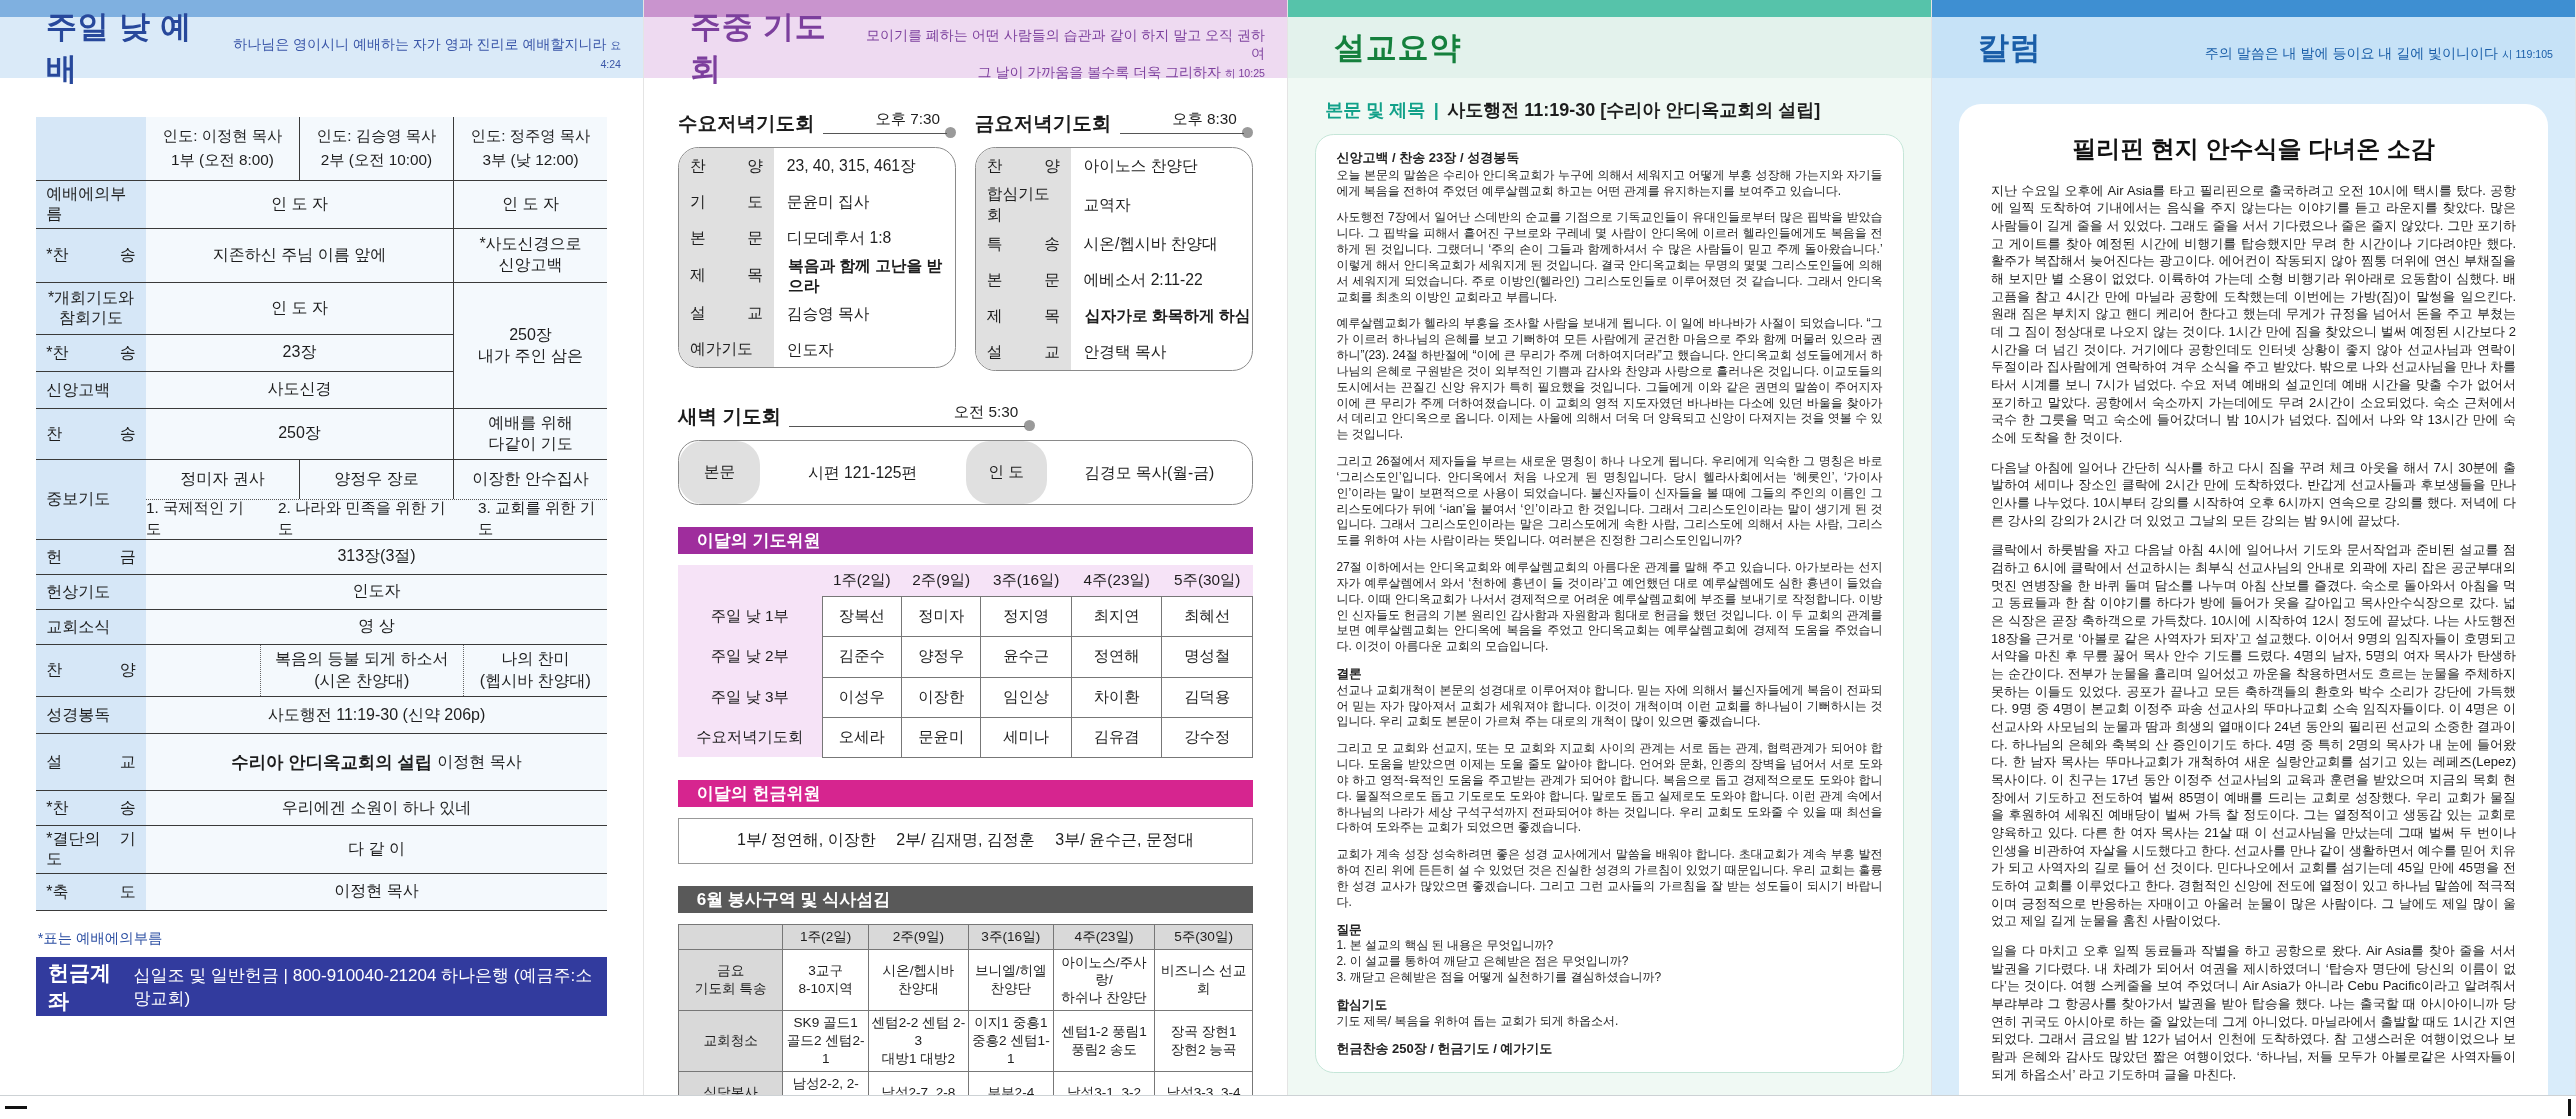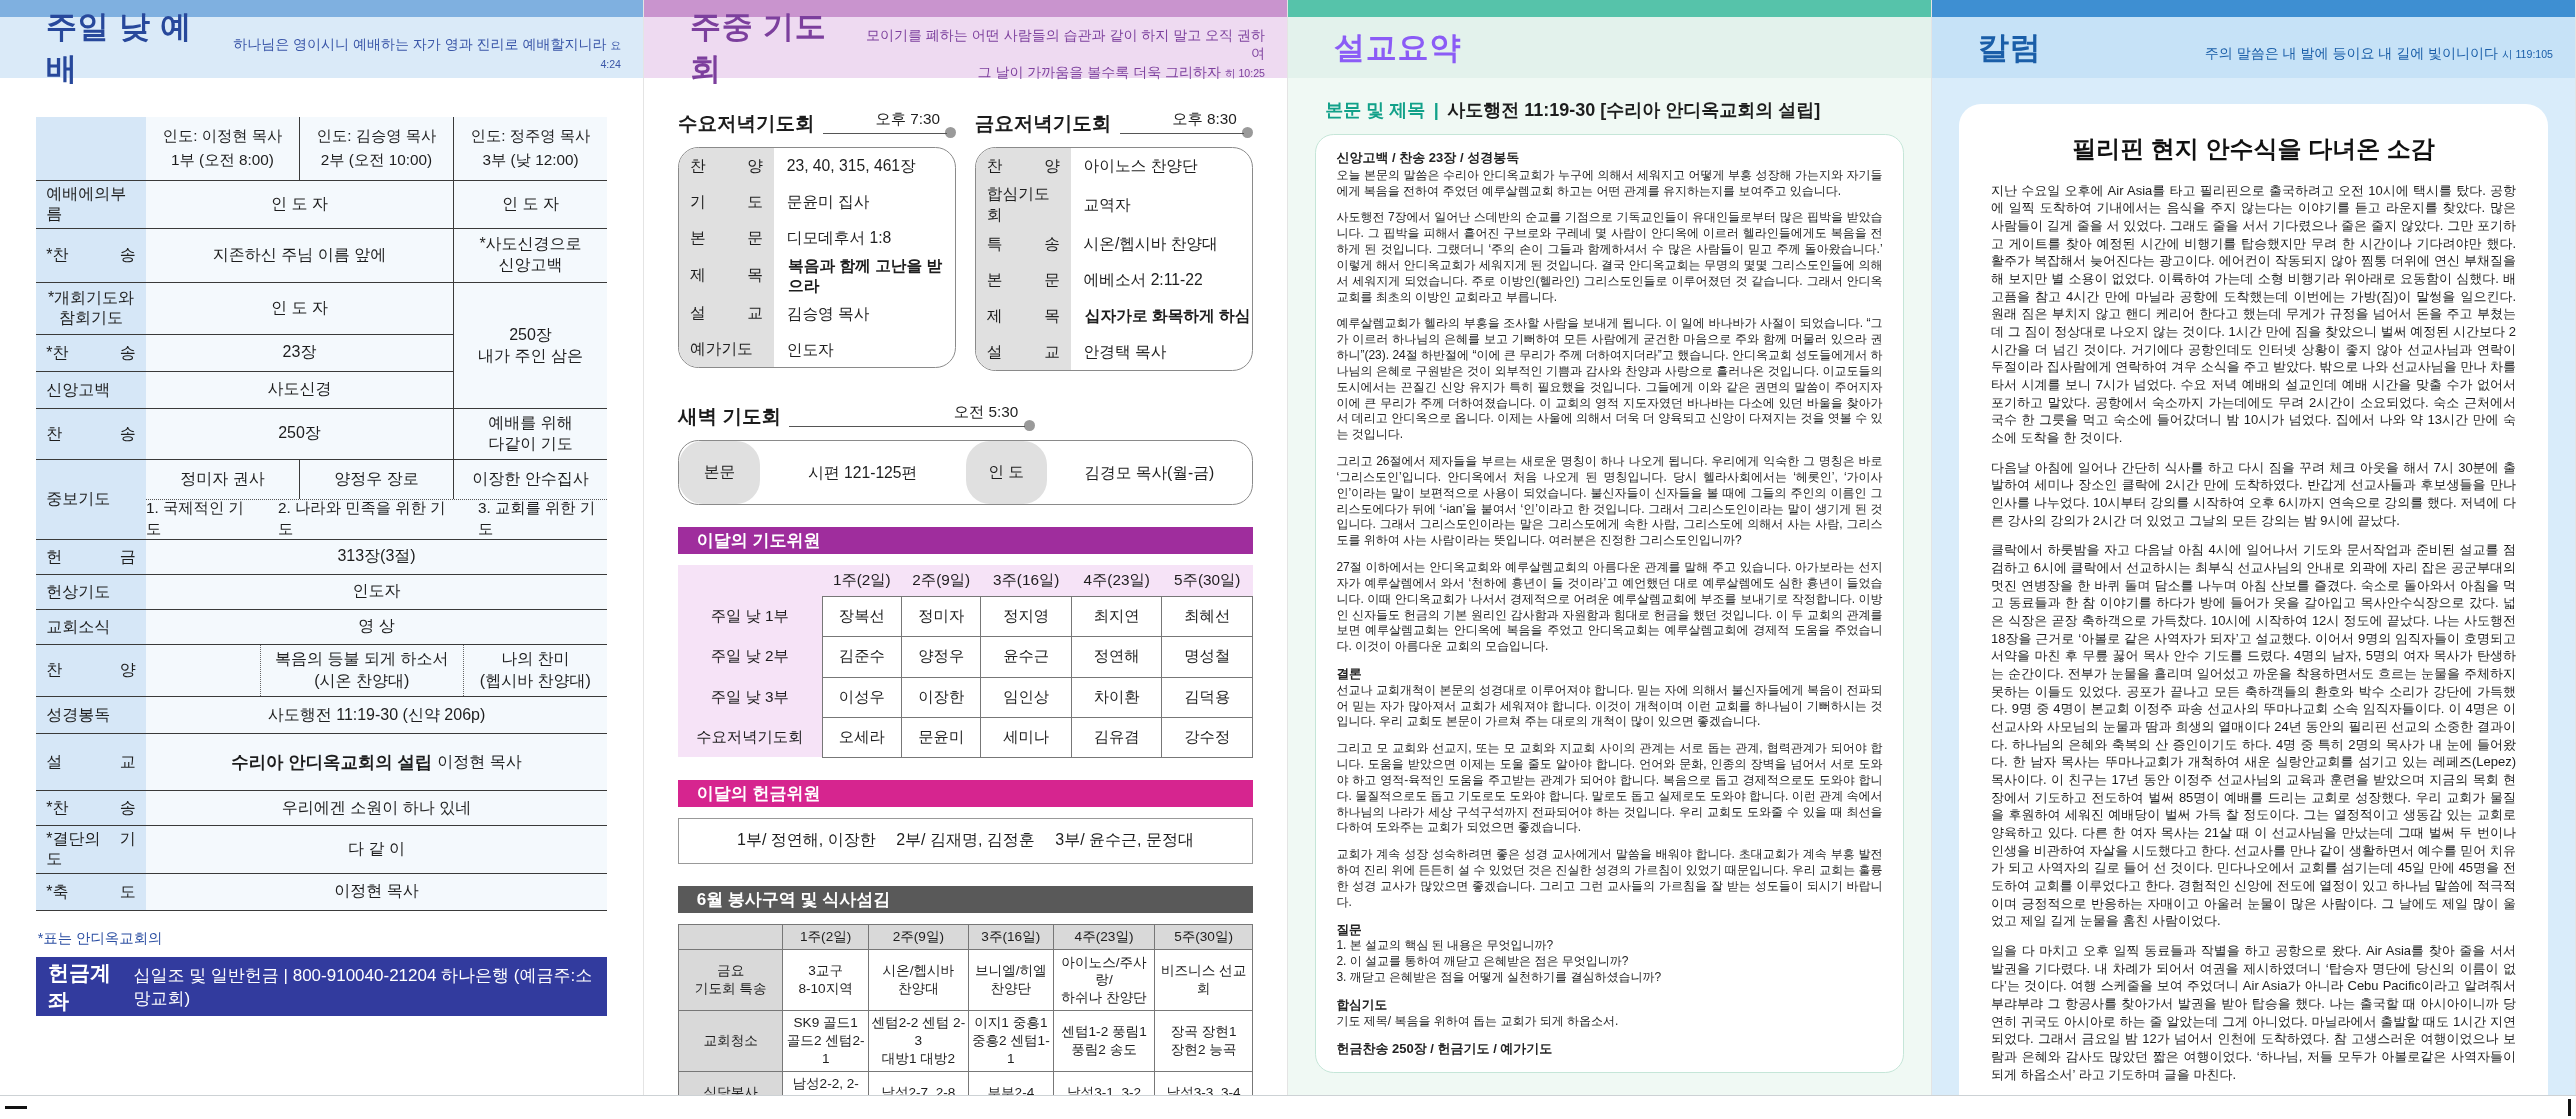--- a/index.html
+++ b/index.html
@@ -82,21 +82,21 @@
   .pwt th.rowlab{font-size:15.3px;}
   .pwt td{background:#fff;border:0.8px solid #777;text-align:center;font-size:15.3px;padding:6.8px 1.7px;height:25.5px;}
   .svt th,.svt td{border:0.8px solid #777;text-align:center;padding:3.4px 1.7px;font-size:13.6px;line-height:1.3;}
   .svt th{background:#D9D9D9;}
   .svt td{background:#fff;}
   .owbox{border:1.3px solid #999;margin-top:11px;min-height:44px;display:flex;align-items:center;justify-content:center;gap:20.4px;font-size:16px;background:#fff;}
   
   .p3{background:#F0F9F4;}
   .p3 .topbar{background:#56C3AA;}
   .p3 .band{background:#E3F2EC;}
-  .p3 .panel-title{color:#8b5cf6;}
+  .p3 .panel-title{color:#15803d;}
   .p3c{padding:0 27px;}
   .s-head{margin-top:20.4px;font-size:18px;font-weight:bold;display:flex;align-items:baseline;gap:8.5px;padding-left:10.2px;}
   .s-head-label{color:#12A189;}
   .s-head-sep{color:#12A189;}
   .s-head-text{color:#1d1d1d;}
   .sbox{margin-top:12px;background:#fff;border:1.7px solid #C5E6D8;border-radius:18.7px;padding:13.6px 20.4px 15.3px 20.4px;font-size:12px;line-height:1.32;color:#222;}
   .s-intro{margin:0 0 1.7px 0;font-weight:bold;font-size:13px;}
   .sp{margin:0 0 0 0;text-align:justify;}
   .gap{margin-top:11px;}
   .sh{margin:11px 0 0 0;font-weight:bold;font-size:12.7px;}
@@ -320,21 +320,21 @@
           <div class="wlabel">
               <span class="jl">*축 도</span>
             </div>
           <div class="wbody">
               <div class="wmain">이정현 목사</div>
             </div>
         </div>
 
       </div>
 
-      <p class="footnote">*표는 안디옥교회의</p>
+      <p class="footnote">*표는 예배에의부름</p>
       <div class="account">
         <span class="acct-label">헌금계좌</span>
         <span class="acct-text">십일조 및 일반헌금 | 800-910040-21204 하나은행 (예금주:소망교회)</span>
       </div>
     </div>
   </section>
 
   <section class="panel p2">
     <div class="topbar"></div>
     <header class="band">

